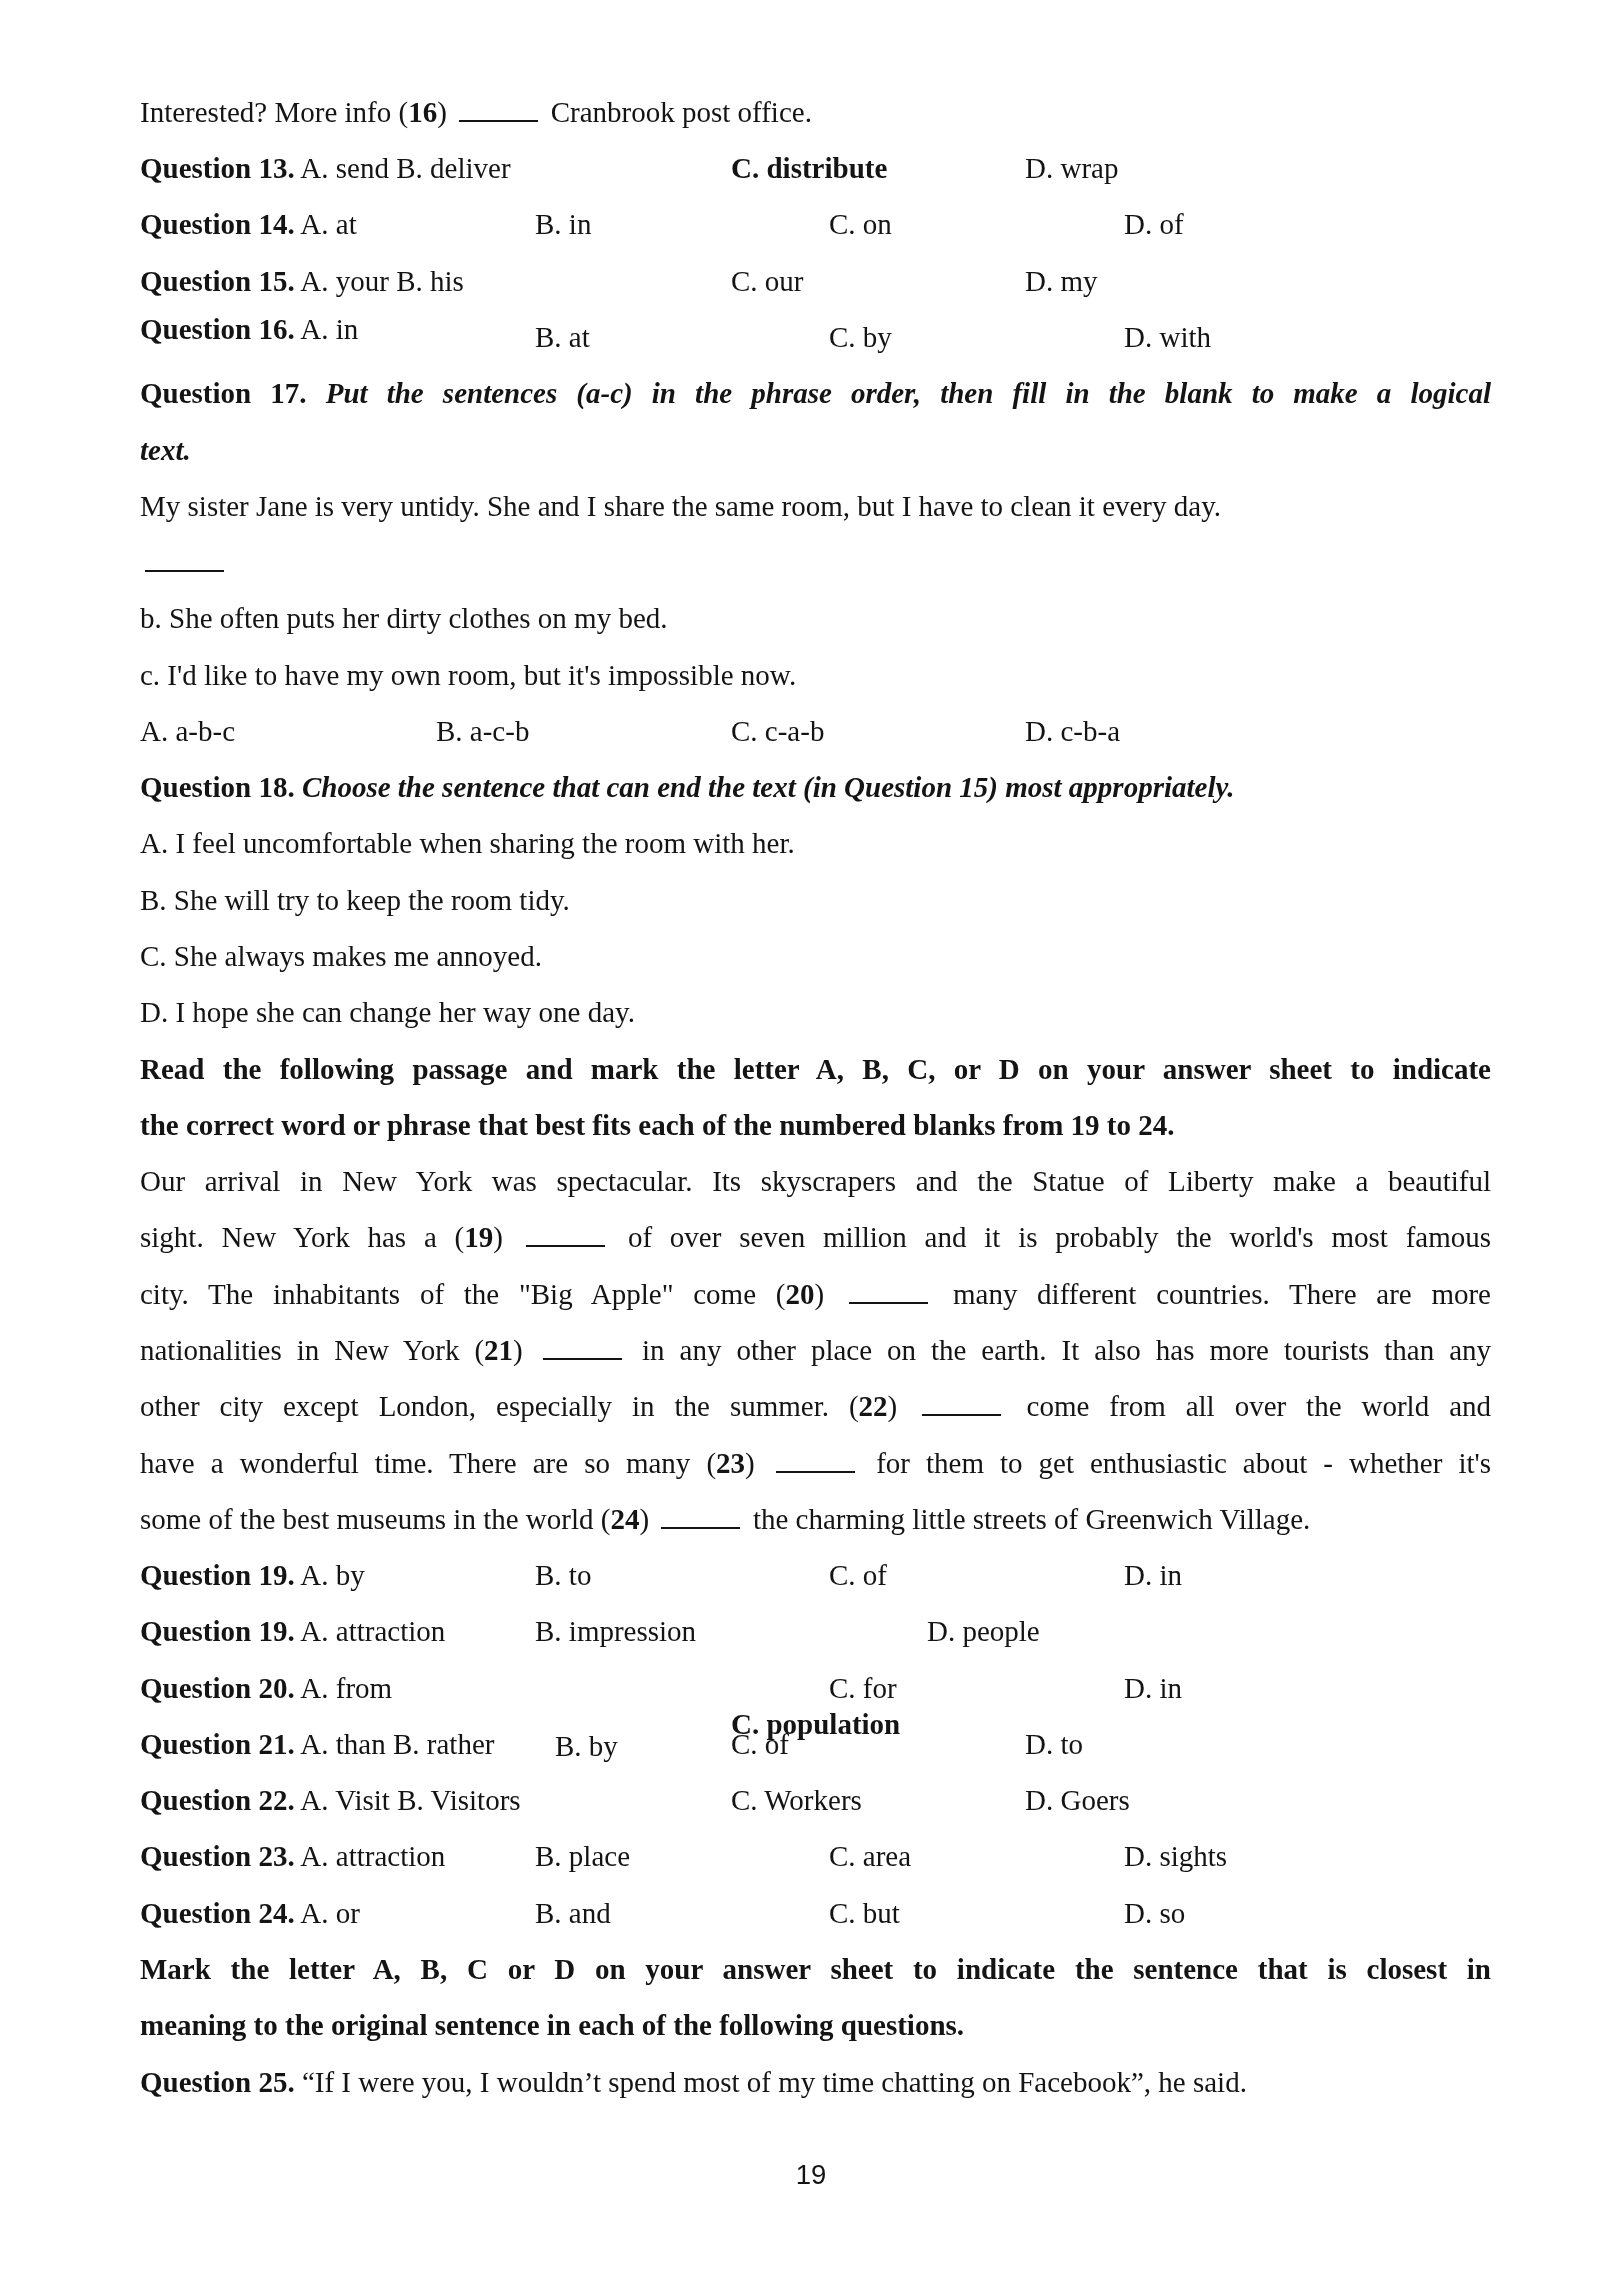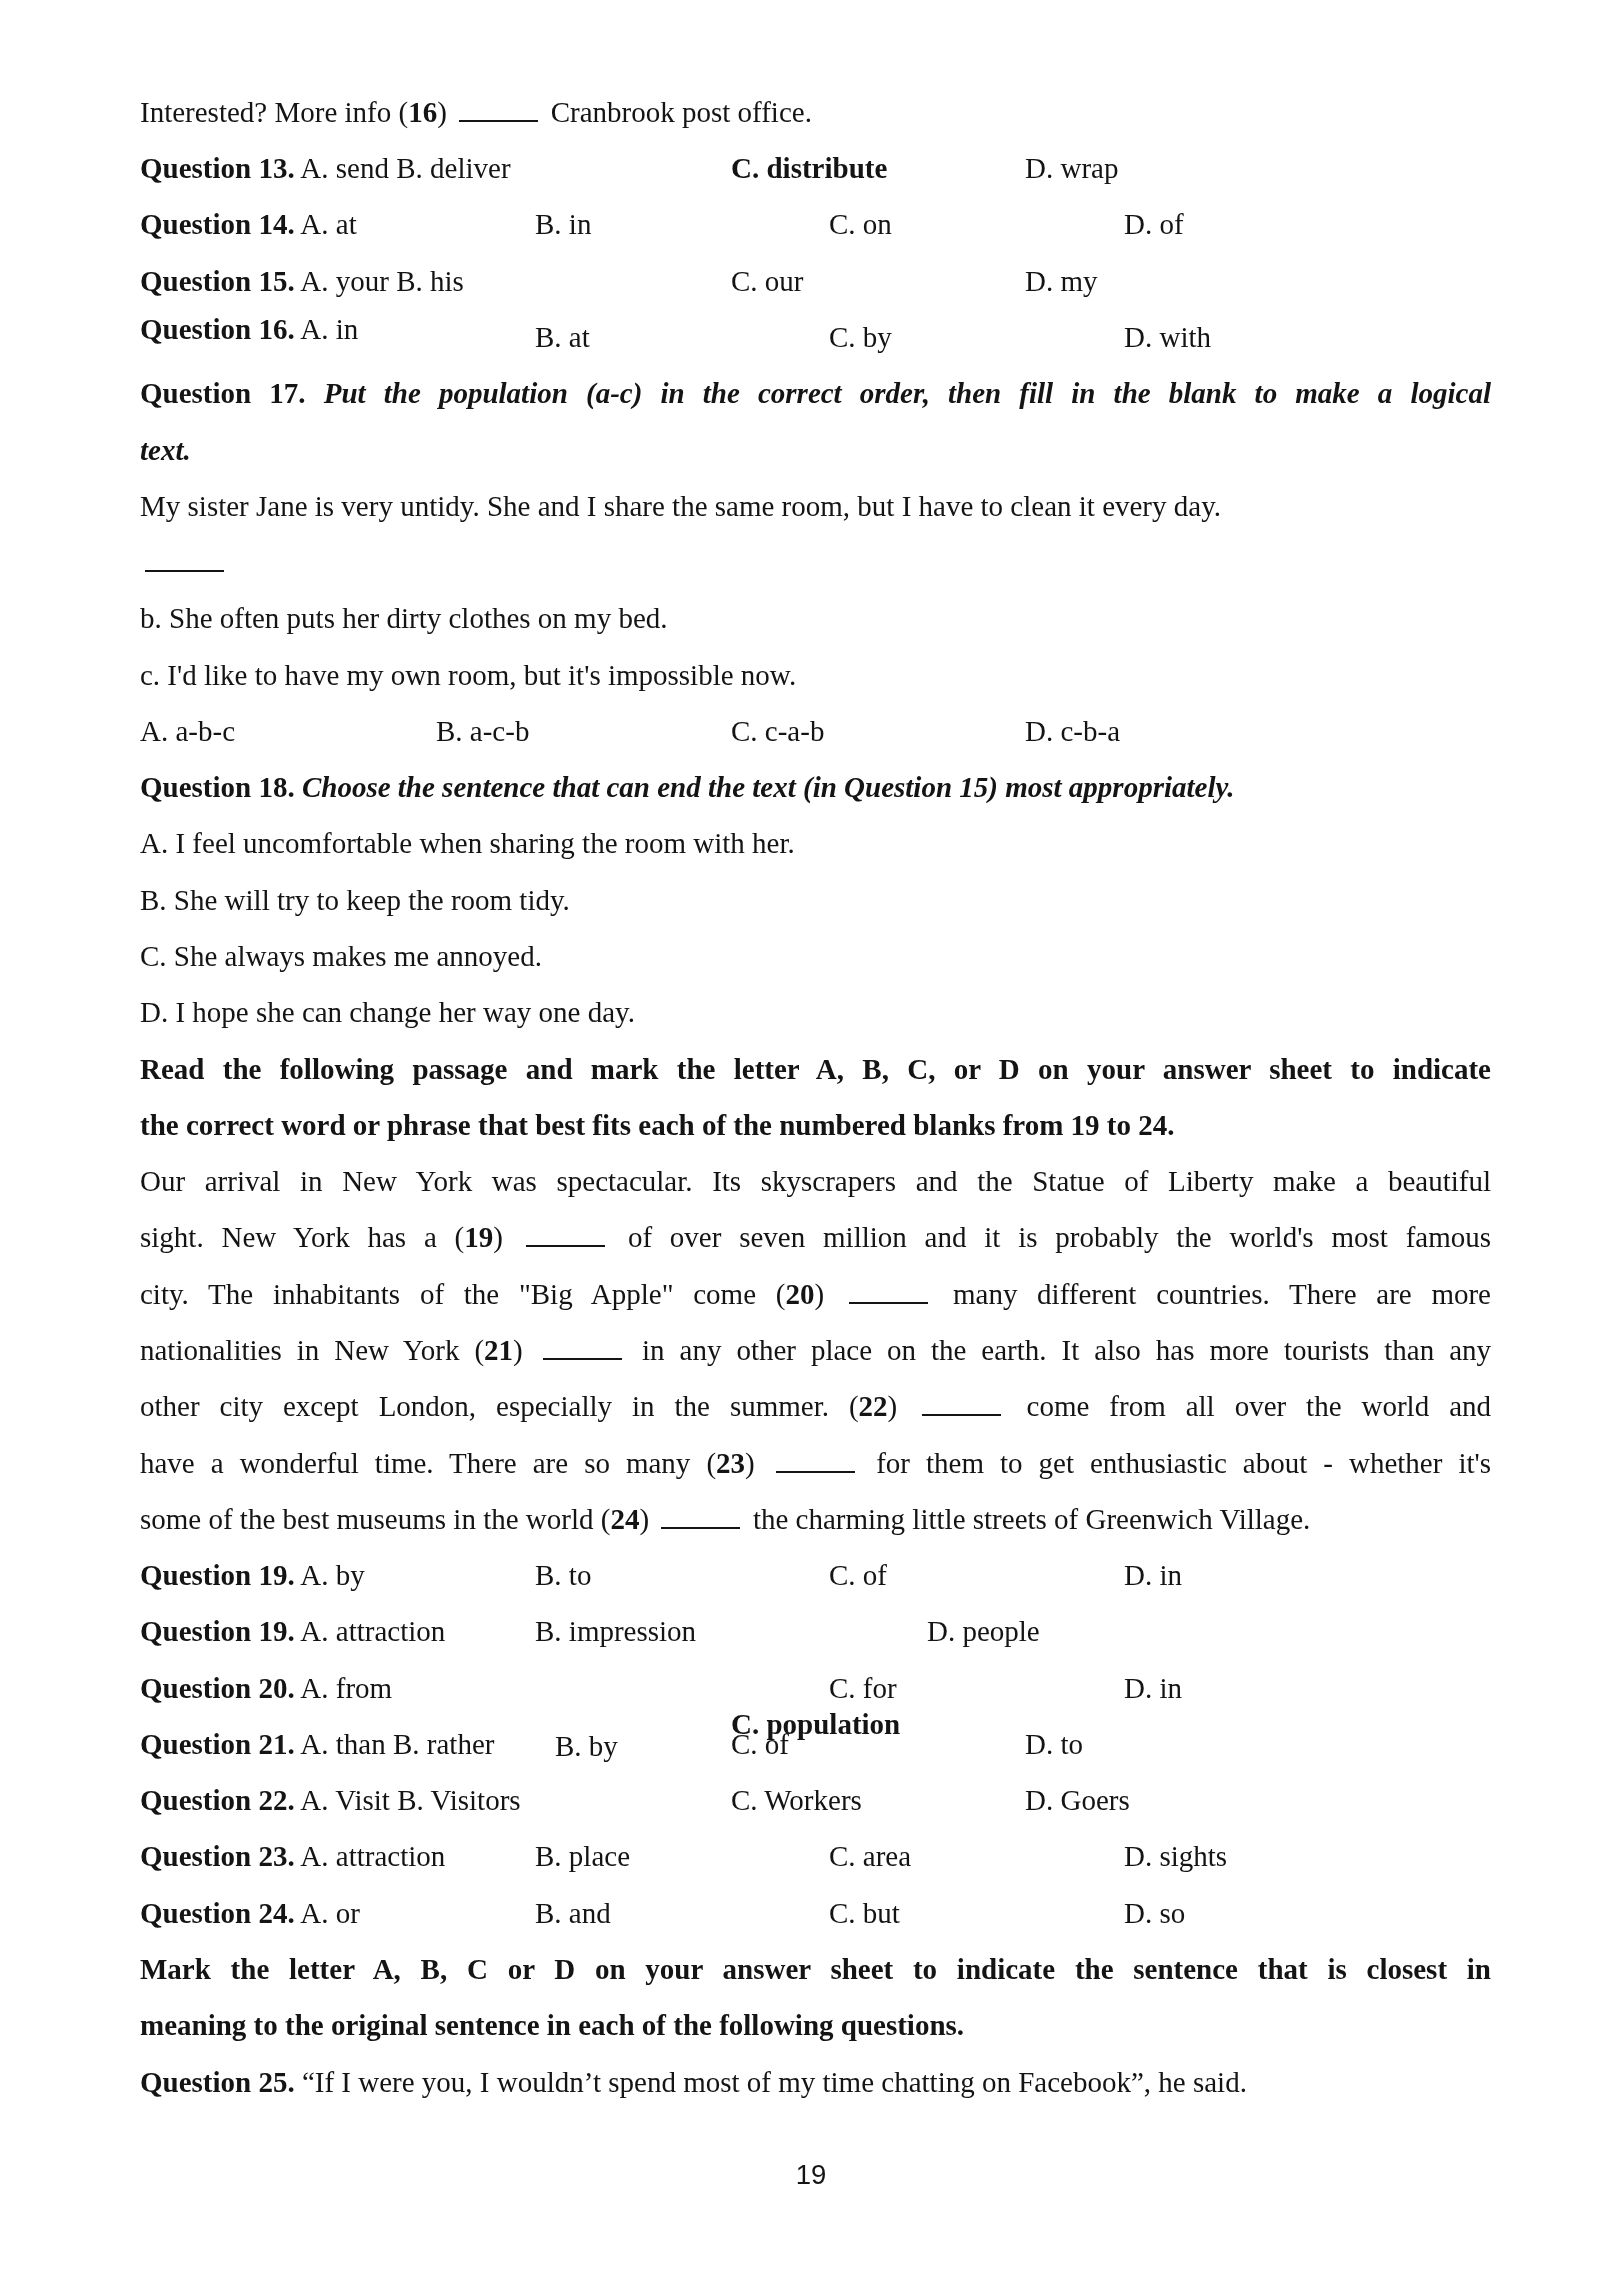--- a/index.html
+++ b/index.html
@@ -47,21 +47,21 @@
 <div class="line" style="top:310px;">
   <span class="b">Question 16.</span>
   <span>A. in</span>
 </div>
 <div class="line" style="top:318px;left:535px;">B. at</div>
 <div class="line" style="top:318px;left:829px;">C. by</div>
 <div class="line" style="top:318px;left:1124px;">D. with</div>
 
 <div class="line just" style="top:374px;">
   <span class="b">Question 17.</span>
-  <span class="bi">Put the population (a-c) in the correct order, then fill in the blank to make a logical</span>
+  <span class="bi">Put the sentences (a-c) in the phrase order, then fill in the blank to make a logical</span>
 </div>
 <div class="line bi" style="top:431px;">text.</div>
 <div class="line" style="top:487px;">My sister Jane is very untidy. She and I share the same room, but I have to clean it every day.</div>
 <div class="line" style="top:543px;">
   <span class="blank"></span>
 </div>
 <div class="line" style="top:599px;">b. She often puts her dirty clothes on my bed.</div>
 <div class="line" style="top:656px;">c. I'd like to have my own room, but it's impossible now.</div>
 <div class="line" style="top:712px;">A. a-b-c</div>
 <div class="line" style="top:712px;left:436px;">B. a-c-b</div>

